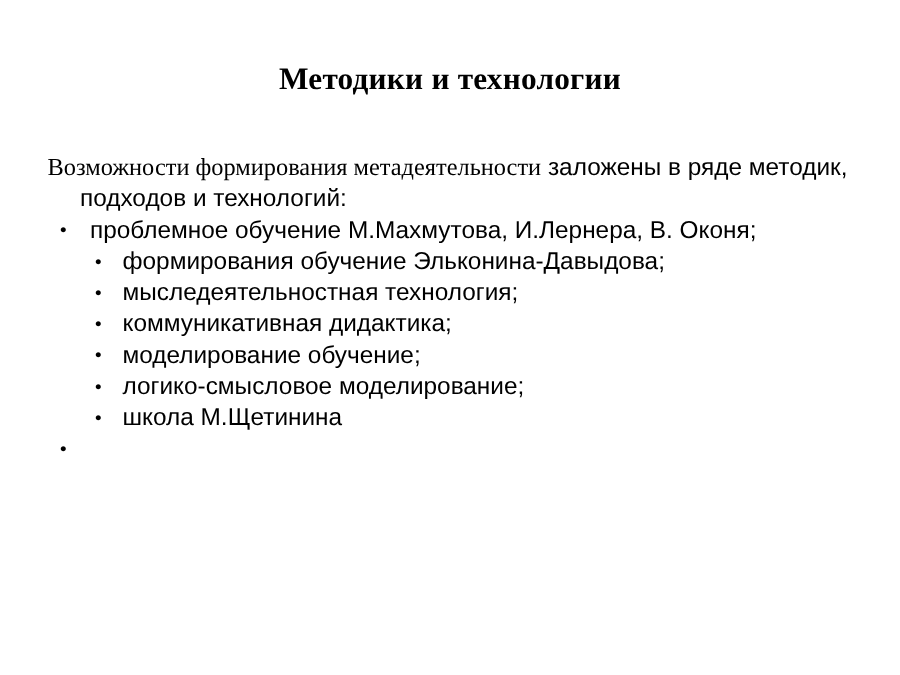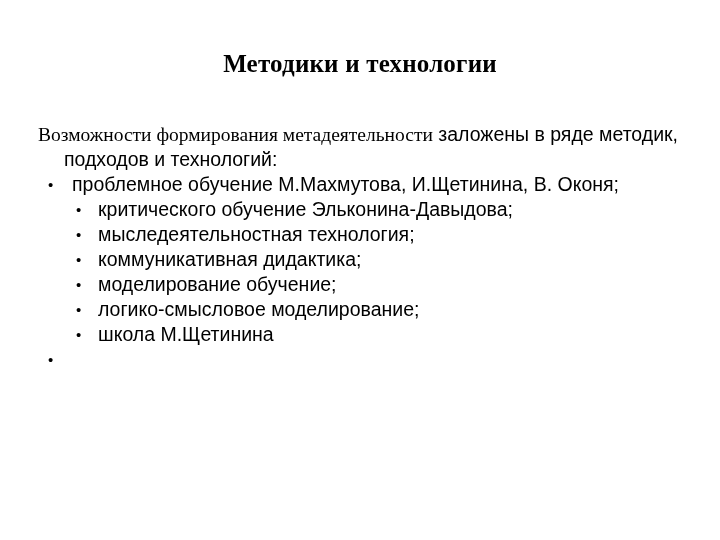--- a/index.html
+++ b/index.html
@@ -105,29 +105,29 @@
   <div class="body-block">
 
     <div class="para">
       <span class="first-line">Возможности формирования метадеятельности</span>
       <span>заложены в ряде методик, подходов и технологий:</span>
     </div>
 
     <ul class="level1">
       <li>
         <span class="bullet">•</span>
-        <span>проблемное обучение М.Махмутова, И.Щетинина, В. Оконя;</span>
+        <span>проблемное обучение М.Махмутова, И.Лернера, В. Оконя;</span>
       </li>
     </ul>
 
     <div class="lvl2-wrap">
       <ul class="level2">
         <li>
           <span class="bullet">•</span>
-          <span>критического обучение Эльконина-Давыдова;</span>
+          <span>формирования обучение Эльконина-Давыдова;</span>
         </li>
         <li>
           <span class="bullet">•</span>
           <span>мыследеятельностная технология;</span>
         </li>
         <li>
           <span class="bullet">•</span>
           <span>коммуникативная дидактика;</span>
         </li>
         <li>

